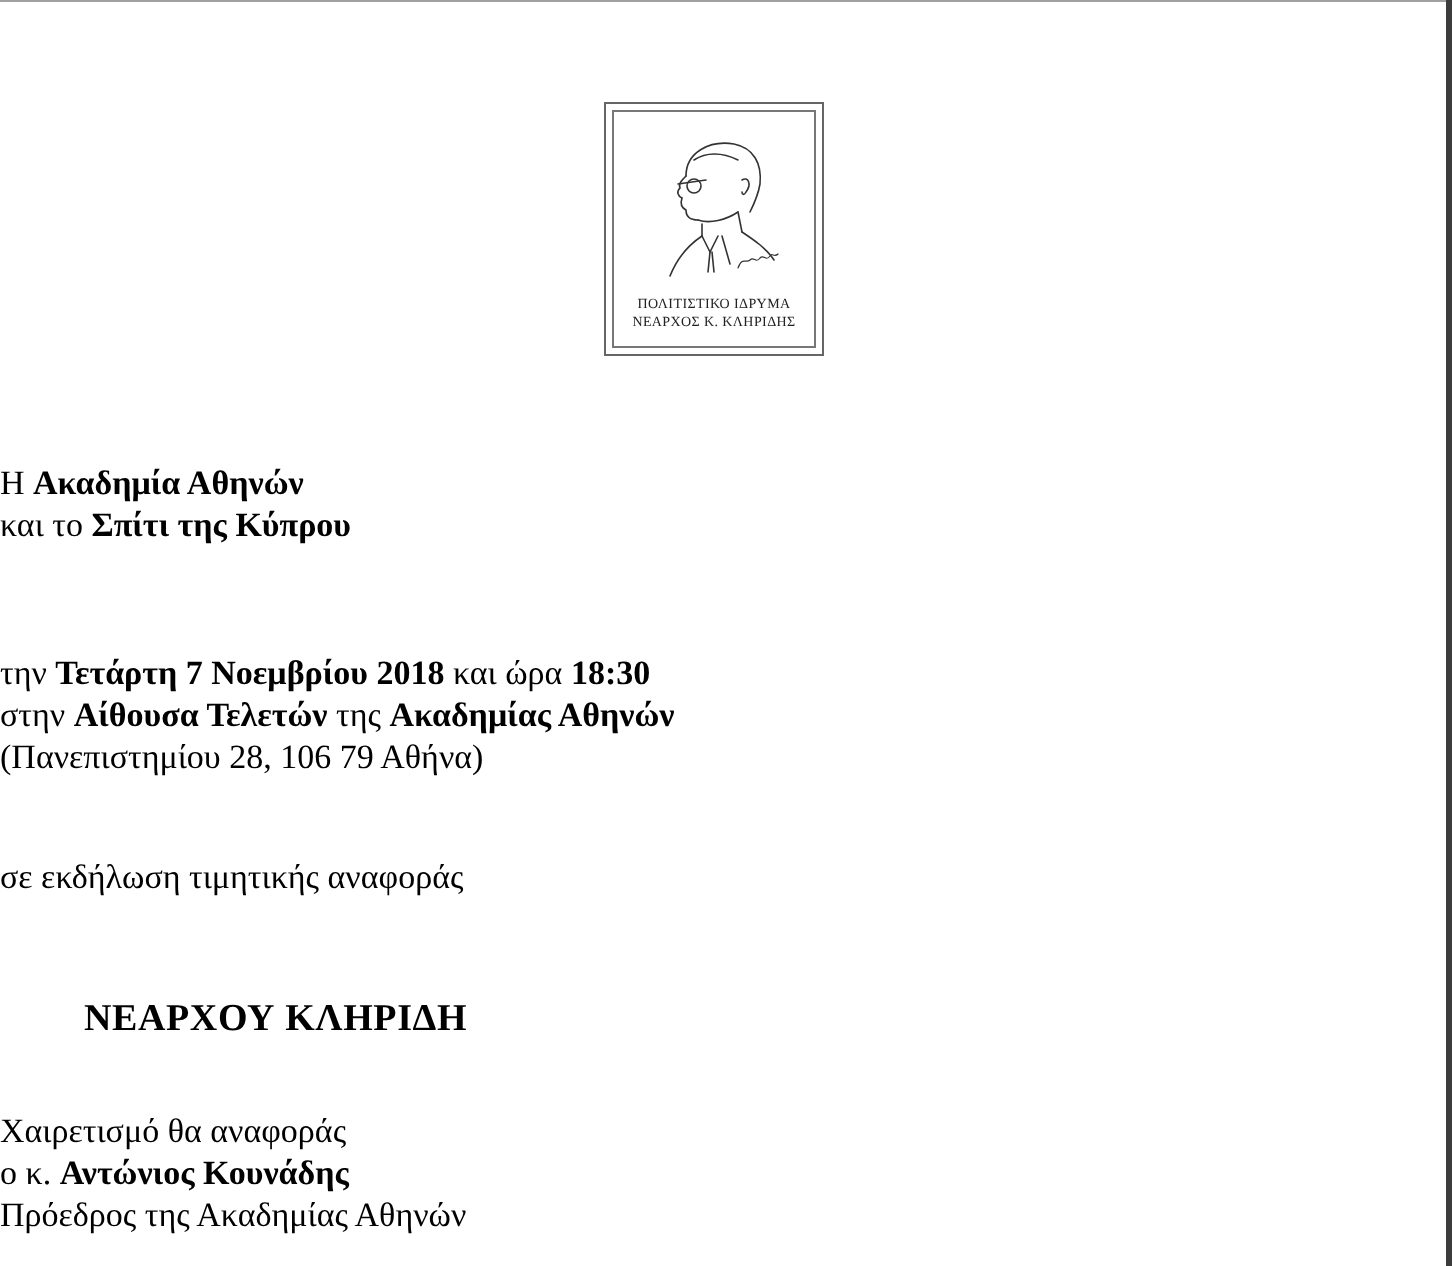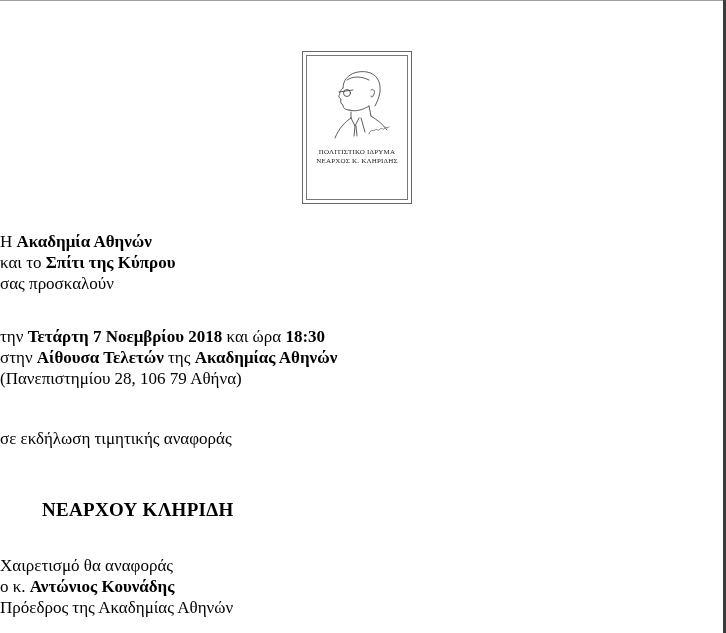--- a/index.html
+++ b/index.html
@@ -19,21 +19,21 @@
       position: absolute; left: 0; top: 0; width: 726px; height: 1px;
       background: #a0a0a0;
     }
     .right-bar {
       position: absolute; right: 0; top: 0; width: 3px; height: 633px;
       background: #3c3c3c;
     }
     .logo {
       position: absolute;
       left: 302px; top: 51px;
-      width: 110px; height: 153px;
+      width: 110px; height: 127px;
       border: 1px solid #666;
       box-sizing: border-box;
     }
     .logo-inner {
       position: absolute;
       left: 3px; top: 3px; right: 3px; bottom: 3px;
       border: 1px solid #777;
     }
     .logo svg {
       position: absolute;
@@ -101,21 +101,20 @@
 
     <path d="M44 68 C46 62 48 66 50 64 C52 62 53 66 55 63 C57 61 58 65 60 62 C61 60 62 63 64 61" stroke-width="0.6"></path>
   </svg>
   <div class="logo-caption l1">ΠΟΛΙΤΙΣΤΙΚΟ ΙΔΡΥΜΑ</div>
   <div class="logo-caption l2">ΝΕΑΡΧΟΣ Κ. ΚΛΗΡΙΔΗΣ</div>
 </div>
 
 <div class="block" style="top:231px;">
   <span class="line"><span>Η </span><b>Ακαδημία Αθηνών</b></span>
   <span class="line"><span>και το </span><b>Σπίτι της Κύπρου</b></span>
-  <span class="line">σας προσκαλούν</span>
 </div>
 
 <div class="block" style="top:326px;">
   <span class="line"><span>την </span><b>Τετάρτη 7 Νοεμβρίου 2018</b><span> και ώρα </span><b>18:30</b></span>
   <span class="line"><span>στην </span><b>Αίθουσα Τελετών</b><span> της </span><b>Ακαδημίας Αθηνών</b></span>
   <span class="line">(Πανεπιστημίου 28, 106 79 Αθήνα)</span>
 </div>
 
 <div class="block" style="top:428px;">
   <span class="line">σε εκδήλωση τιμητικής αναφοράς</span>

